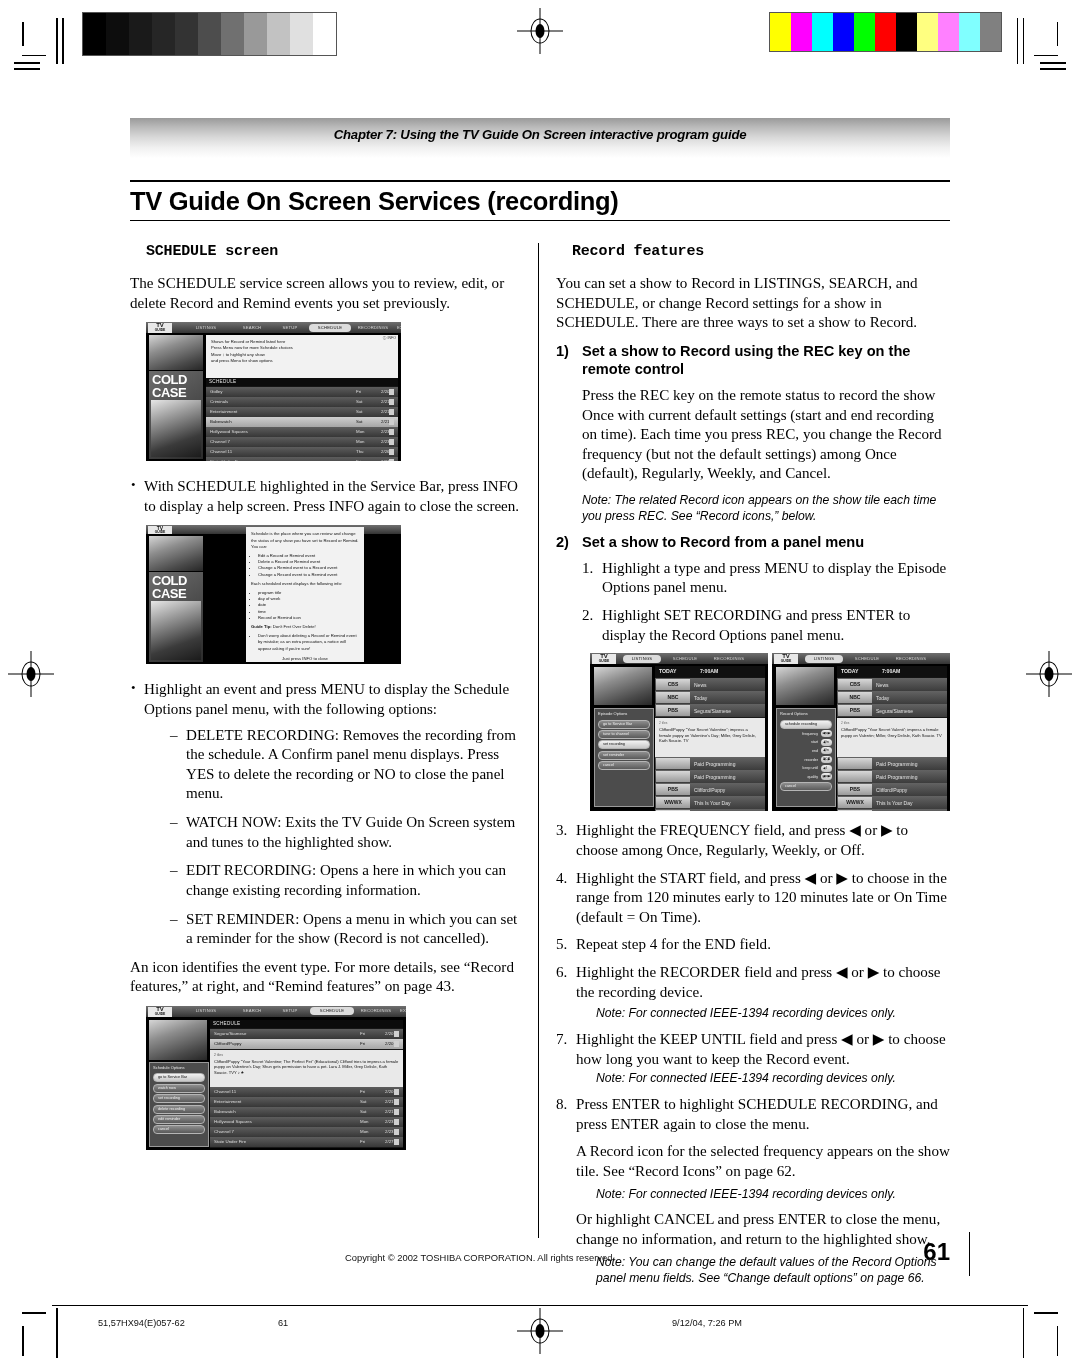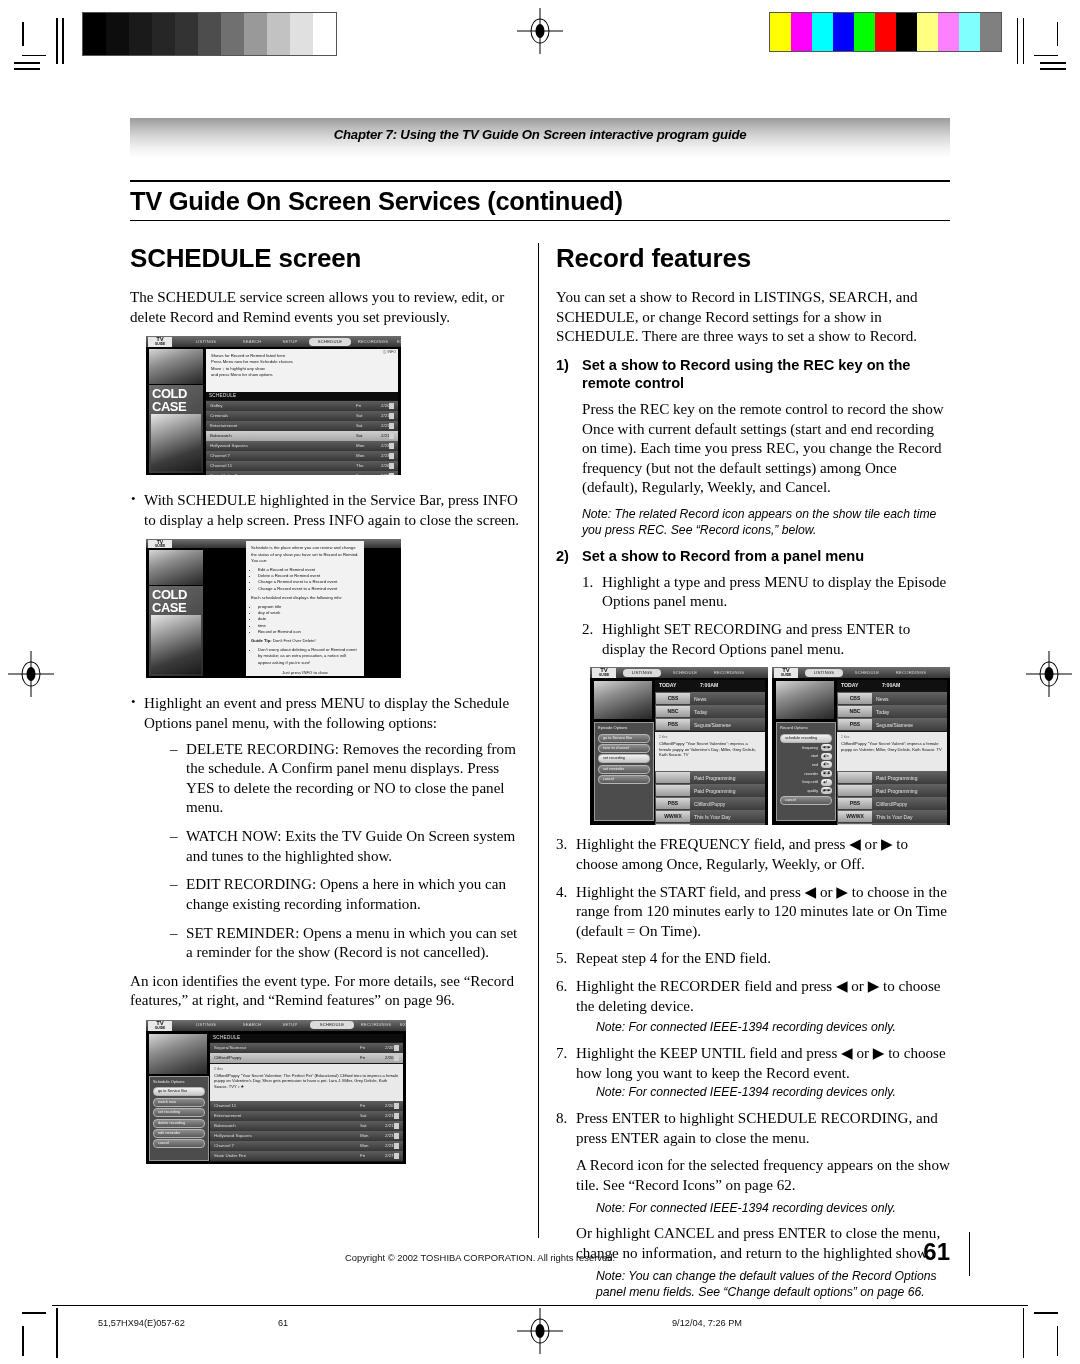--- a/index.html
+++ b/index.html
@@ -34,21 +34,21 @@
   .rule.thin{height:1.1px;}
   h1.doc-title{margin:0;padding:6px 0 5px 0;font-family:"Liberation Sans",sans-serif;font-weight:bold;
      font-size:25.5px;letter-spacing:-0.3px;line-height:1.08;}
 
   
   .col{position:absolute;top:243px;}
   .col.left{left:130px;width:390px;}
   .col.right{left:556px;width:394px;}
   .vdiv{position:absolute;left:538px;top:243px;width:1px;height:995px;background:#000;}
 
-  h2.sec{margin:0 0 14px 0;font-family:Liberation Sans, sans-serif;font-weight:bold;font-size:26px;letter-spacing:-0.2px;}
+  h2.sec{margin:0 0 14px 16px;font-family:Liberation Mono, monospace;font-weight:bold;font-size:15px;letter-spacing:-0.2px;}
   h2.sec .lite{font-weight:bold;}
 
   p{margin:0 0 9px 0;font-size:15.1px;line-height:1.30;}
 
   ul.bul{list-style:none;margin:0 0 4px 0;padding:0;}
   ul.bul>li{position:relative;padding-left:14px;font-size:15.1px;line-height:1.30;margin-bottom:9px;}
   ul.bul>li:before{content:"\2022";position:absolute;left:1px;top:0;font-size:13px;}
 
   ul.dash{list-style:none;margin:6px 0 0 0;padding:0 0 0 26px;}
   ul.dash>li{position:relative;padding-left:16px;font-size:15.1px;line-height:1.30;margin-bottom:9px;}
@@ -236,21 +236,21 @@
   <div class="corner" style="right:56px;bottom:6px;width:10px;height:50px;">
     <div class="v" style="right:0;bottom:0;height:50px;"></div>
   </div>
 
   <div class="runhead">
     <span>Chapter 7: Using the TV Guide On Screen interactive program guide</span>
   </div>
 
   <div class="titlewrap">
     <div class="rule"></div>
-    <h1 class="doc-title">TV Guide On Screen Services (continued)</h1>
+    <h1 class="doc-title">TV Guide On Screen Services (recording)</h1>
     <div class="rule thin"></div>
   </div>
 
   <div class="vdiv"></div>
 
   <div class="col left">
 
     <h2 class="sec">
       <span>SCHEDULE</span><span class="lite"> screen</span>
     </h2>
@@ -382,21 +382,21 @@
         <span>Highlight an event and press MENU to display the Schedule Options panel menu, with the following options:</span>
         <ul class="dash" id="optlist">
             <li>DELETE RECORDING: Removes the recording from the schedule. A Confirm panel menu displays. Press YES to delete the recording or NO to close the panel menu.</li>
             <li>WATCH NOW: Exits the TV Guide On Screen system and tunes to the highlighted show.</li>
             <li>EDIT RECORDING: Opens a here in which you can change existing recording information.</li>
             <li>SET REMINDER: Opens a menu in which you can set a reminder for the show (Record is not cancelled).</li>
           </ul>
       </li>
     </ul>
 
-    <p>An icon identifies the event type. For more details, see “Record features,” at right, and “Remind features” on page 96.</p>
+    <p>An icon identifies the event type. For more details, see “Record features,” at right, and “Remind features” on page 43.</p>
 
     <div class="fig f3">
       <div class="tvbar"></div>
       <div class="tvlogo">
         <span>TV</span><small>GUIDE</small>
       </div>
       <div class="tvmenu" style="left:38px;width:44px;">LISTINGS</div>
       <div class="tvmenu" style="left:88px;width:36px;">SEARCH</div>
       <div class="tvmenu" style="left:128px;width:32px;">SETUP</div>
       <div class="tvmenu sel" style="left:164px;width:44px;">SCHEDULE</div>
@@ -482,21 +482,21 @@
   <div class="col right">
 
     <h2 class="sec">Record features</h2>
 
     <p>You can set a show to Record in LISTINGS, SEARCH, and SCHEDULE, or change Record settings for a show in SCHEDULE. There are three ways to set a show to Record.</p>
 
     <div class="bold-head">
       <span class="n">1)</span><span>Set a show to Record using the REC key on the remote control</span>
     </div>
 
-    <p class="indent">Press the REC key on the remote control to record the show Once with current default settings (start and end recording on time). Each time you press REC, you change the Record frequency (but not the default settings) among Once (default), Regularly, Weekly, and Cancel.</p>
+    <p class="indent">Press the REC key on the remote status to record the show Once with current default settings (start and end recording on time). Each time you press REC, you change the Record frequency (but not the default settings) among Once (default), Regularly, Weekly, and Cancel.</p>
 
     <div class="note ind">
       <b>Note:</b><span> The related Record icon appears on the show tile each time you press REC. See “Record icons,” below.</span>
     </div>
 
     <div class="bold-head">
       <span class="n">2)</span><span>Set a show to Record from a panel menu</span>
     </div>
 
     <ol class="num indent" id="substepsA" style="padding-left:26px;">
@@ -663,21 +663,21 @@
               </div>
             </div>
         </div>
       </div>
     </div>
 
     <ol class="num" id="substepsB">
         <li><span class="n">3.</span><span>Highlight the FREQUENCY field, and press ◀ or ▶ to choose among Once, Regularly, Weekly, or Off.</span></li>
         <li><span class="n">4.</span><span>Highlight the START field, and press ◀ or ▶ to choose in the range from 120 minutes early to 120 minutes late or On Time (default = On Time).</span></li>
         <li><span class="n">5.</span><span>Repeat step 4 for the END field.</span></li>
-        <li><span class="n">6.</span><span>Highlight the RECORDER field and press ◀ or ▶ to choose the deleting device.</span></li>
+        <li><span class="n">6.</span><span>Highlight the RECORDER field and press ◀ or ▶ to choose the recording device.</span></li>
       </ol>
 
     <div class="note ind2" style="margin-top:-4px;">
       <b>Note:</b><span> For connected IEEE-1394 recording devices only.</span>
     </div>
 
     <ol class="num">
       <li>
         <span class="n">7.</span><span>Highlight the KEEP UNTIL field and press ◀ or ▶ to choose how long you want to keep the Record event.</span>
       </li>

